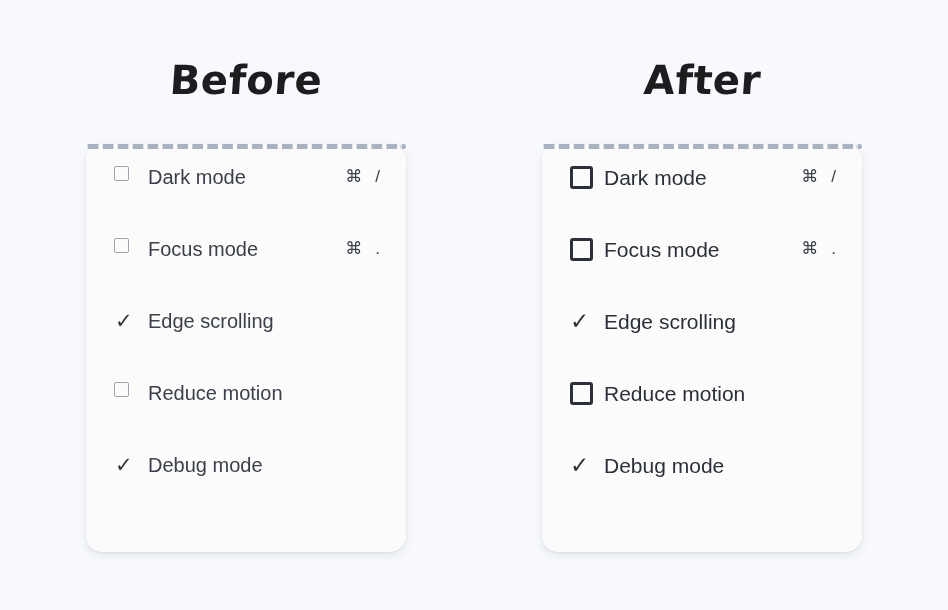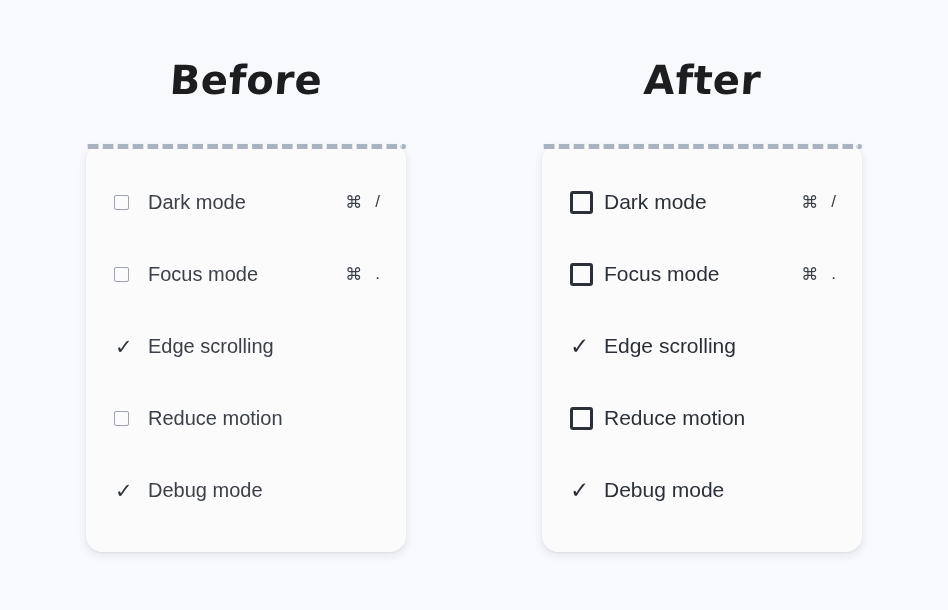--- a/index.html
+++ b/index.html
@@ -64,21 +64,21 @@
     border-radius: 3px;
   }
 
   .rows {
     display: flex;
     flex-direction: column;
   }
 
   .row {
     display: flex;
-    align-items: center;
+    align-items: flex-start;
     height: 72px;
     padding: 0 26px 0 28px;
   }
 
   .box-slot {
     width: 34px;
     flex: 0 0 34px;
     display: flex;
     align-items: center;
     justify-content: flex-start;

